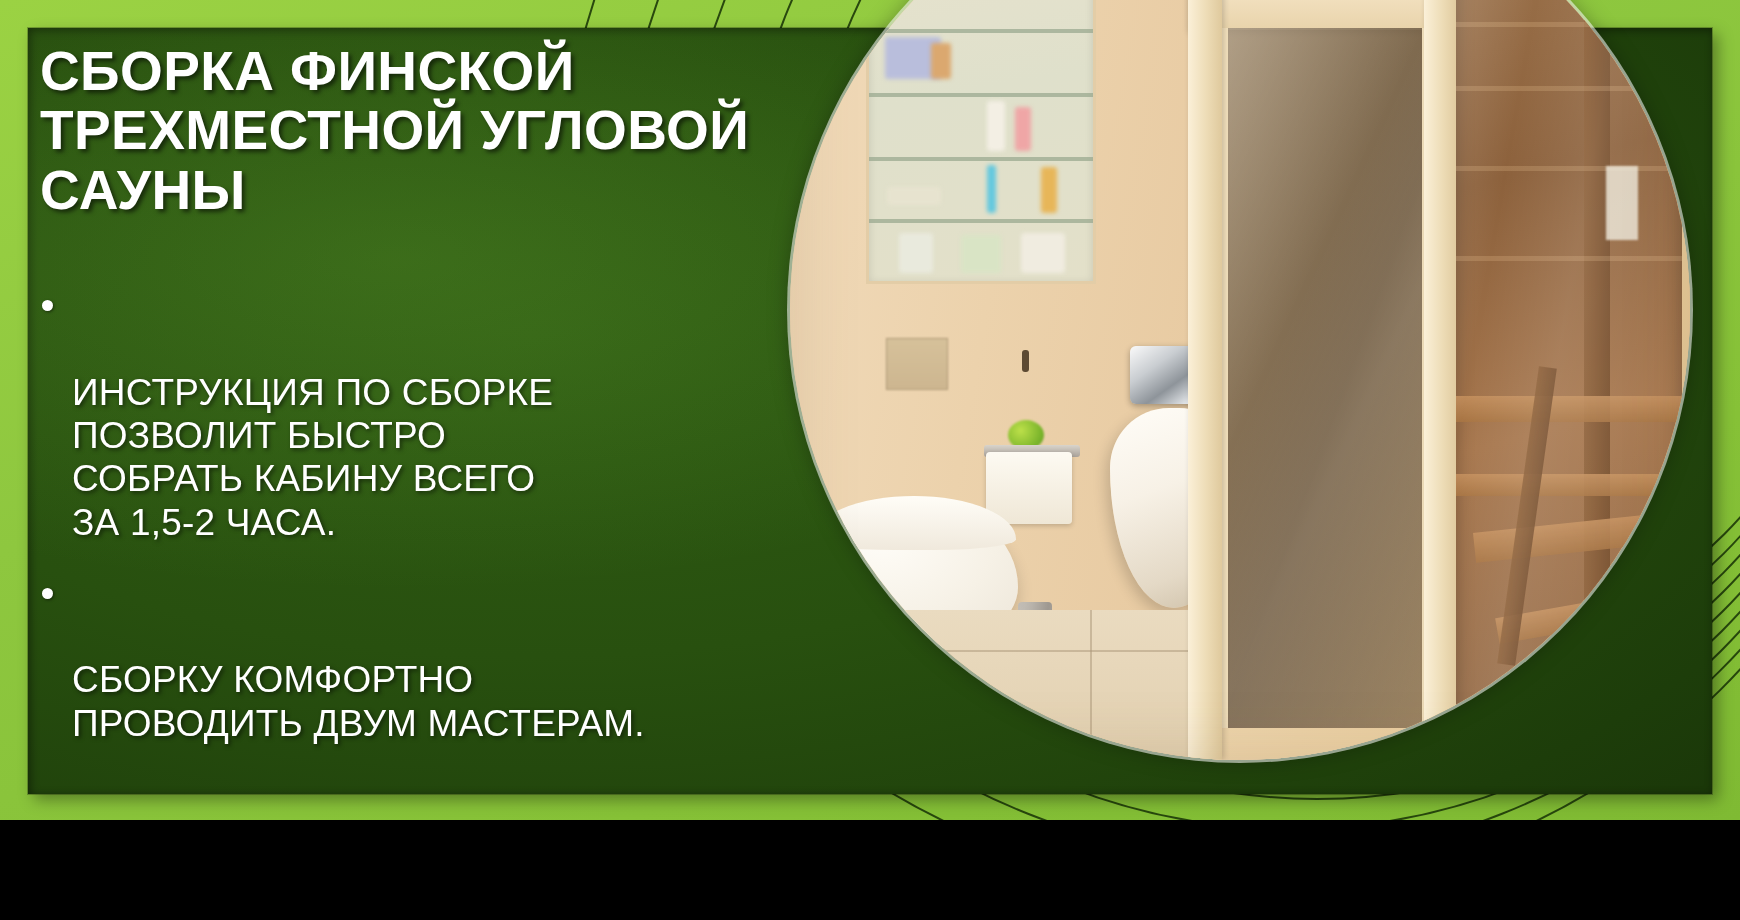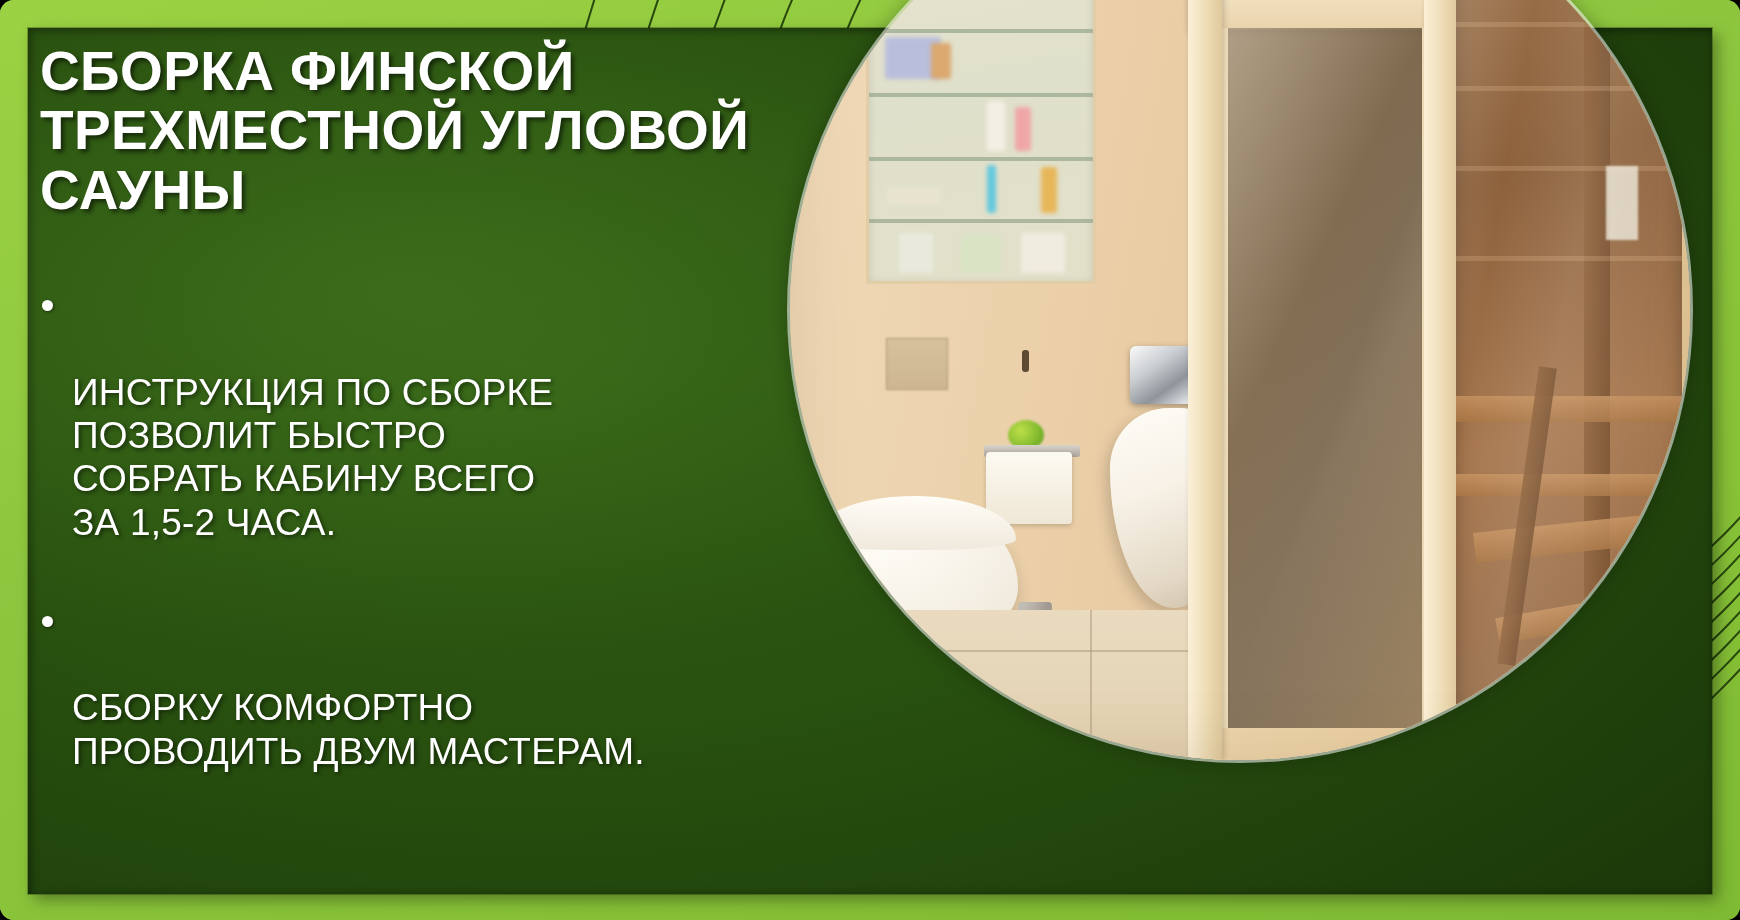--- a/index.html
+++ b/index.html
@@ -1,25 +1,24 @@
 <!DOCTYPE html>
 <html lang="ru"><head>
 <meta charset="utf-8">
 <title>Сборка финской трехместной угловой сауны</title>
 <style>
   html,body{margin:0;padding:0;background:#000;}
   *{box-sizing:border-box;}
 
   .stage{
     position:relative;
-    width:1740px;height:920px;
+    width:1740px;height:820px;
     overflow:hidden;
     font-family:"Liberation Sans","DejaVu Sans",sans-serif;
     background:#8ec73f;
-    border-radius:14px;
   }
 
   
   .bg-green{
     position:absolute;inset:0;
     background:
       linear-gradient(160deg,#9bd243 0%,#8ec73f 38%,#86c137 72%,#7fba33 100%);
   }
   .arcs{position:absolute;inset:0;}
   .arc{
@@ -66,21 +65,21 @@
   .bullets{margin:0;padding:0;list-style:none;}
   .bullet{
     position:relative;
     padding-left:32px;
     font-size:37px;
     line-height:1.17;
     font-weight:normal;
     letter-spacing:.2px;
     text-transform:uppercase;
     text-shadow:2px 2px 4px rgba(0,0,0,.55);
-    margin-bottom:56px;
+    margin-bottom:28px;
     white-space:pre-line;
   }
   .bullet:last-child{margin-bottom:12px;}
   .bullet .dot{
     position:absolute;left:2px;top:16px;
     width:11px;height:11px;border-radius:50%;
     background:#fff;
     box-shadow:1px 1px 3px rgba(0,0,0,.5);
   }
 

